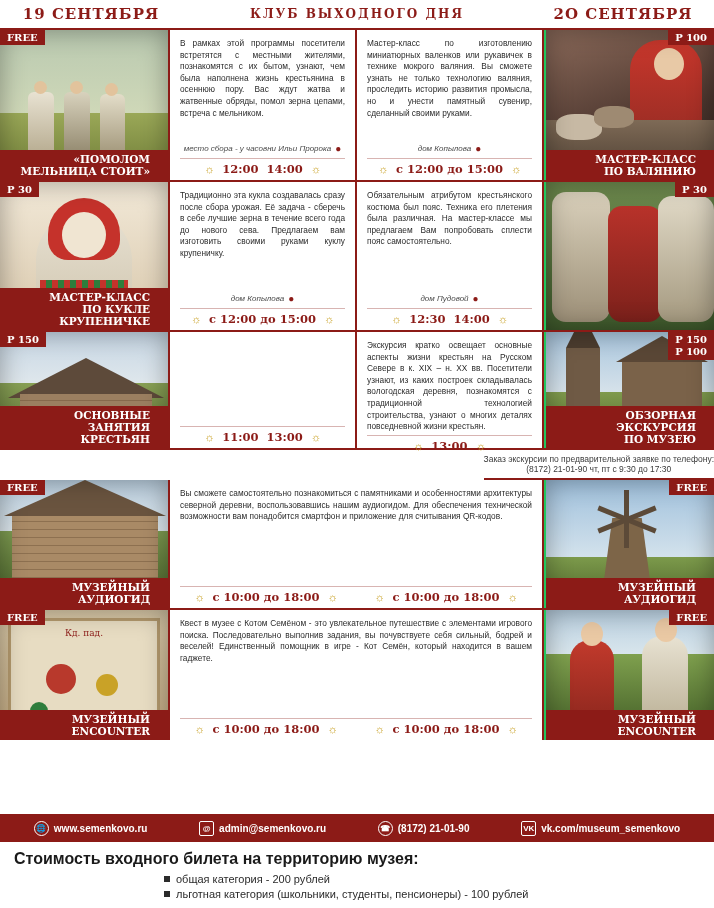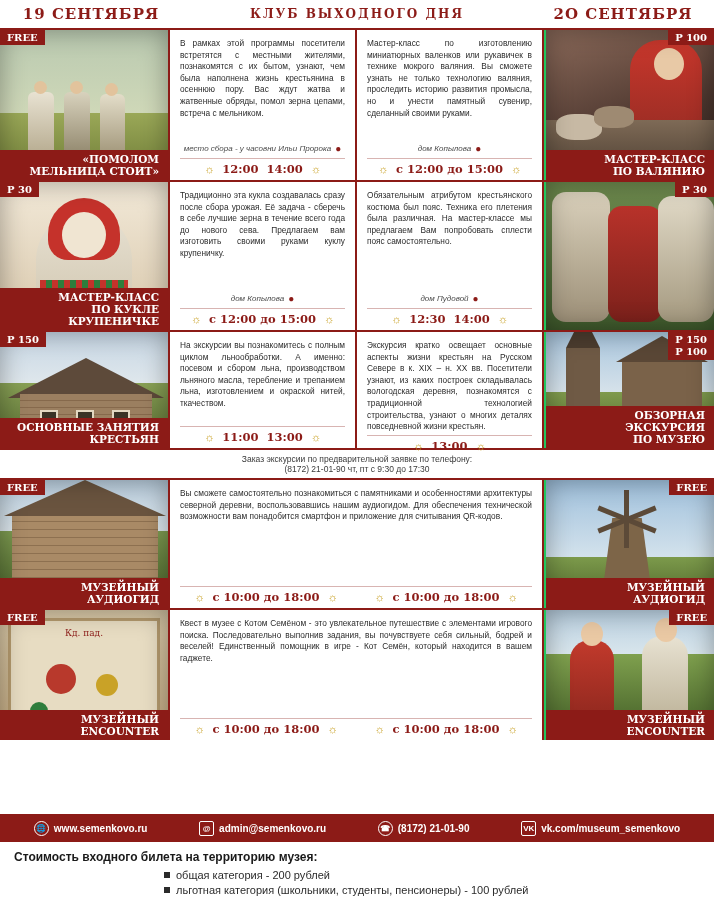--- a/index.html
+++ b/index.html
@@ -26,21 +26,21 @@
     color: #8c1b17; letter-spacing: 1px;
   }
   .header .center-title {
     flex: 1; text-align: center;
     font-family: "DejaVu Serif", serif;
     font-weight: bold; font-size: 12px;
     color: #8c1b17; letter-spacing: 2px;
   }
 
   
-  .grid { flex: 1; display: flex; flex-direction: column; }
+  .grid { flex: 1; display: flex; flex-direction: column; align-items: flex-end; }
 
   .row { display: flex; border-bottom: 2px solid #8c1b17; }
   .row.h1 { height: 152px; }
   .row.h2 { height: 150px; }
   .row.h3 { height: 118px; }
   .rowband { height: 30px; border-bottom: 2px solid #8c1b17; display: flex; align-items: center; justify-content: center; flex-direction: column; }
   .rowband .l1 { font-size: 8.5px; color: #3a3a3a; }
   .rowband .l2 { font-size: 8.5px; color: #3a3a3a; }
   .row.h4 { height: 130px; }
   .row.h5 { height: 130px; }
@@ -53,21 +53,21 @@
   .photo.right { border-right: none; border-left: 2px solid #22c55e; }
 
   .caption {
     position: absolute; bottom: 0; left: 0; right: 0;
     background: #8c1b17;
     color: #fff;
     font-family: "DejaVu Serif", serif;
     font-weight: bold;
     font-size: 10.5px;
     line-height: 12px;
-    padding: 3px 9px;
+    padding: 3px 18px;
     text-align: right;
   }
 
   .pricetag {
     position: absolute; top: 0; left: 0;
     background: #8c1b17; color: #fff;
     font-family: "DejaVu Serif", serif;
     font-weight: bold; font-size: 10px;
     padding: 2px 7px;
   }
@@ -122,21 +122,21 @@
   .contacts .c { display: flex; align-items: center; gap: 5px; }
   .badge {
     width: 15px; height: 15px; border-radius: 50%;
     border: 1px solid #fff; display: flex; align-items: center; justify-content: center;
     font-size: 8px; font-weight: bold;
   }
   .badge.sq { border-radius: 2px; }
 
   
   .prices { height: 66px; padding: 8px 14px; }
-  .prices .title { font-weight: bold; font-size: 12px; margin-bottom: 5px; color: #1a1a1a; }
+  .prices .title { font-weight: bold; font-size: 16px; margin-bottom: 5px; color: #1a1a1a; }
   .prices .line { font-size: 11px; margin: 3px 0 3px 150px; display: flex; align-items: center; gap: 6px; }
   .prices .sq { width: 6px; height: 6px; background: #2b2b2b; display: inline-block; }
 
   
   .scene { position: absolute; inset: 0; }
   .sky { position: absolute; left: 0; right: 0; top: 0; }
   .ground { position: absolute; left: 0; right: 0; bottom: 0; }
 
   .s-field .sky { height: 55%; background: linear-gradient(#b9c9b0, #cfd8b8); }
   .s-field .ground { height: 45%; background: linear-gradient(#9aa857, #6d7a36); }
@@ -345,21 +345,20 @@
           <div class="win" style="left:76px;top:78px"></div>
           <div class="win" style="left:112px;top:78px"></div>
           <div class="vig"></div>
         </div>
         <div class="pricetag">Р 150</div>
         <div class="caption" style="white-space:pre-line">ОСНОВНЫЕ ЗАНЯТИЯ
 КРЕСТЬЯН</div>
       </div>
 
       <div class="txt">
-        <p>На экскурсии вы познакомитесь с полным циклом льнообработки. А именно: посевом и сбором льна, производством льняного масла, теребление и трепанием льна, изготовлением и окраской нитей, ткачеством.</p>
         <div class="spacer"></div>
         <div class="times">
           <span class="sun">☼</span>
           <span class="t">11:00</span>
           <span class="t">13:00</span>
           <span class="sun">☼</span>
         </div>
       </div>
 
       <div class="txt">

